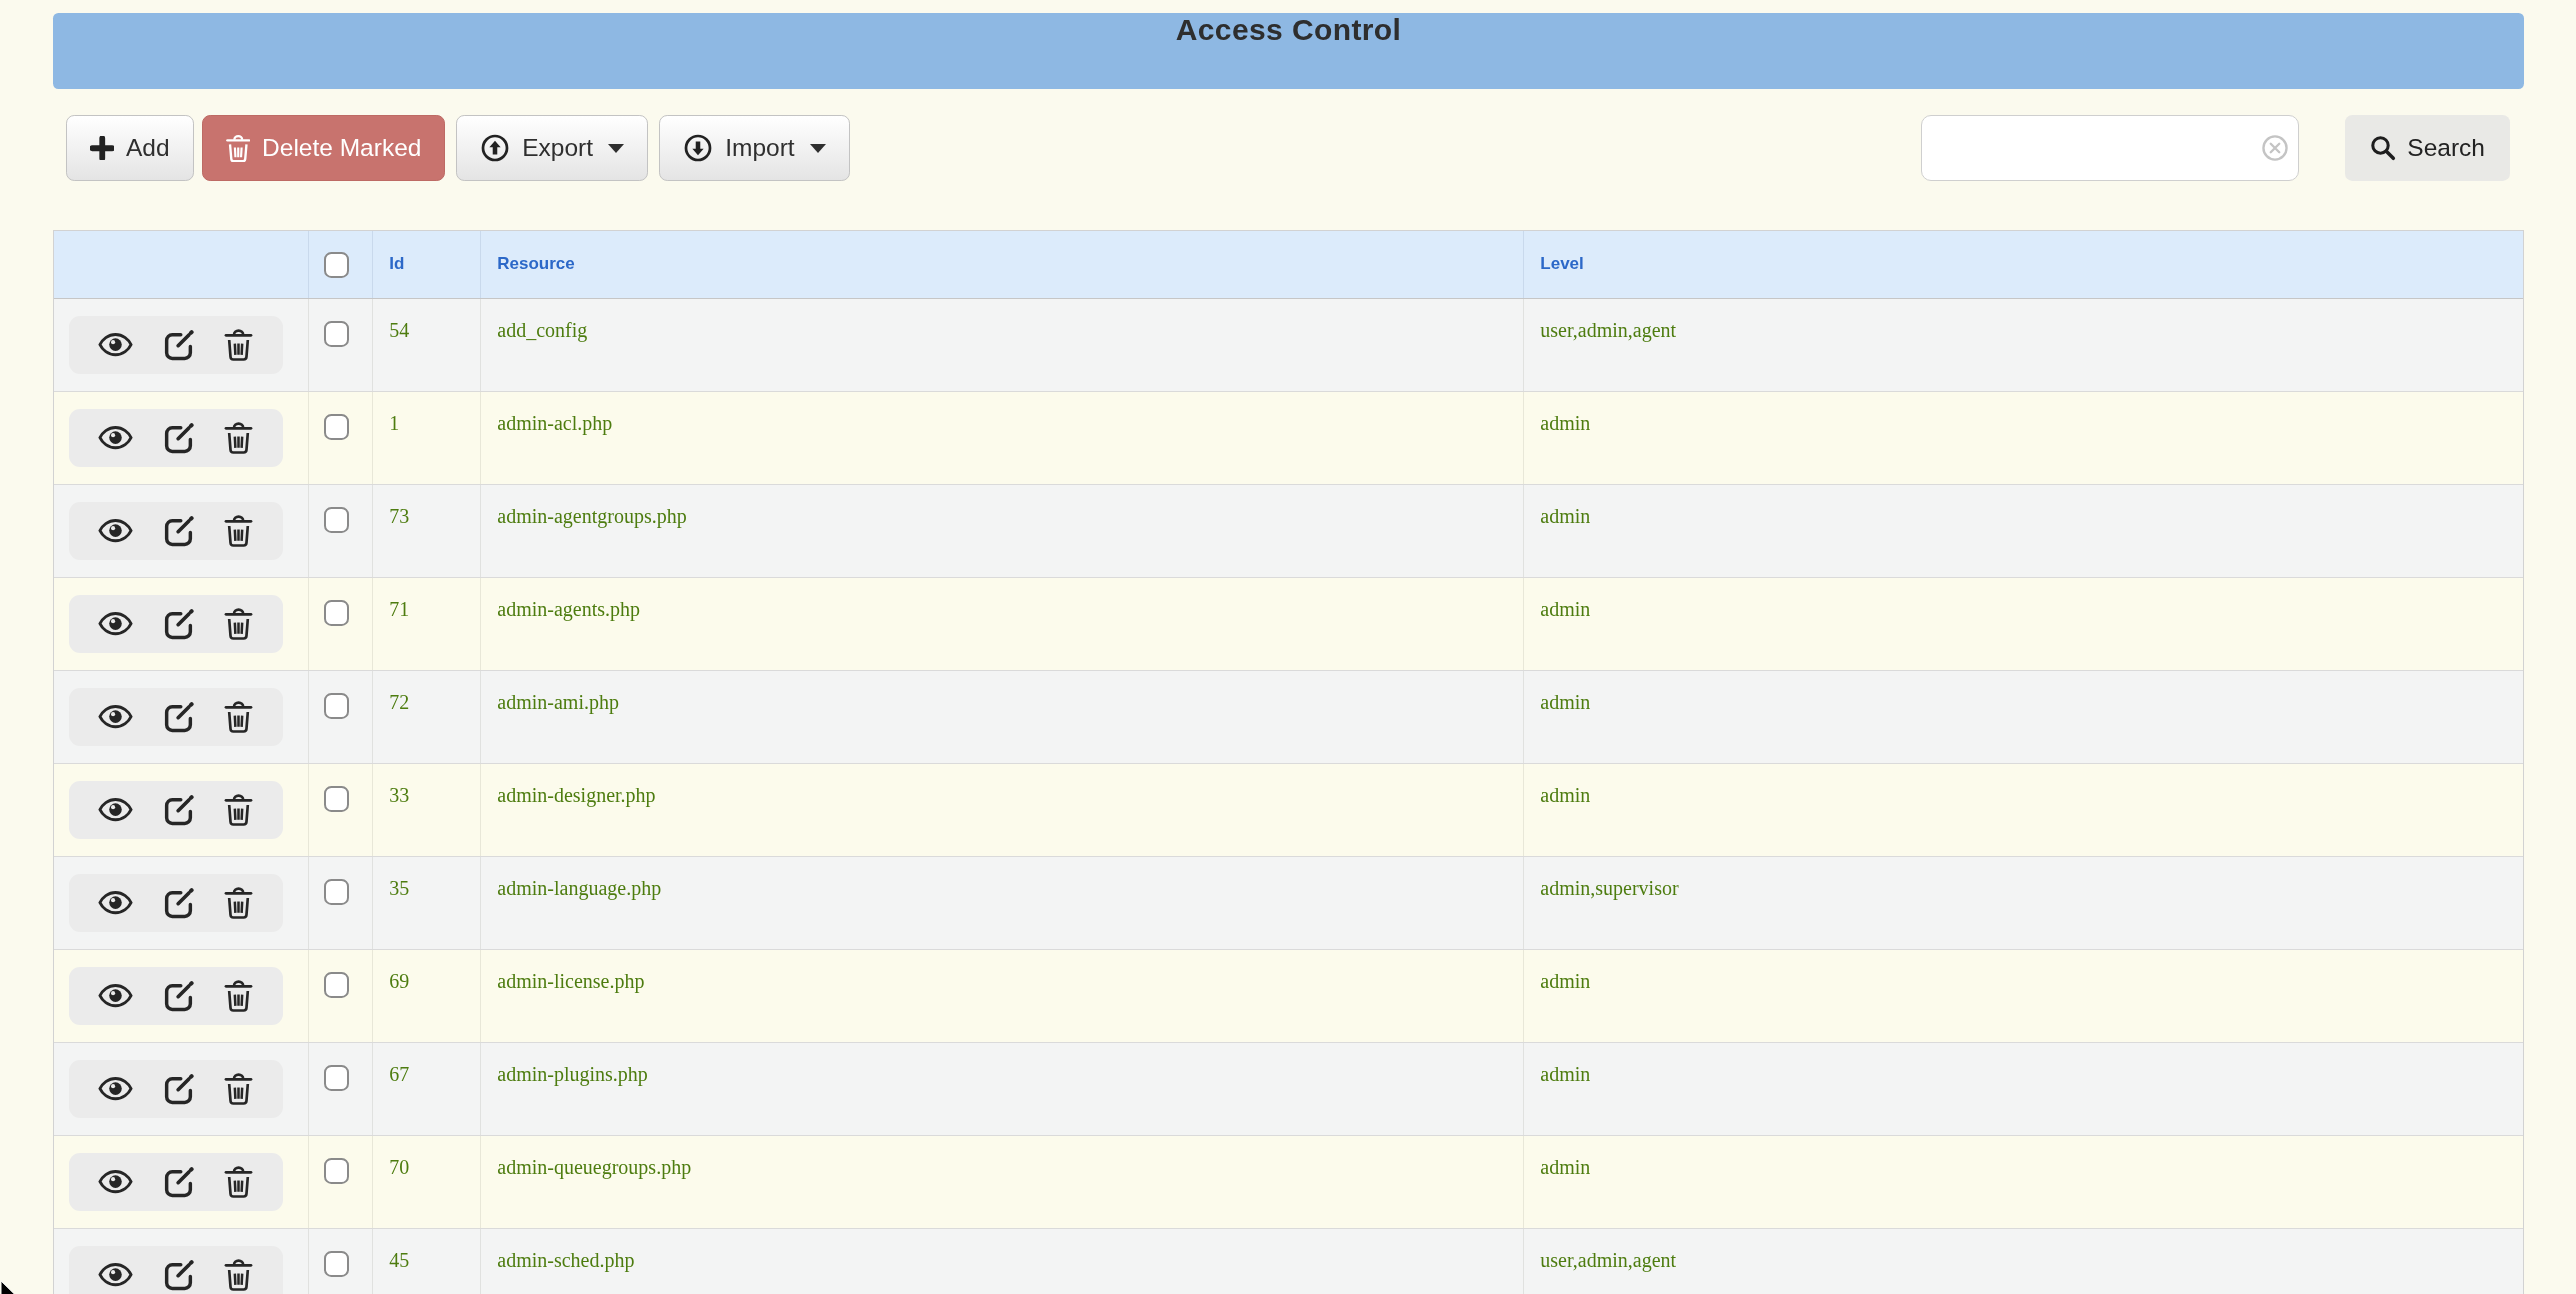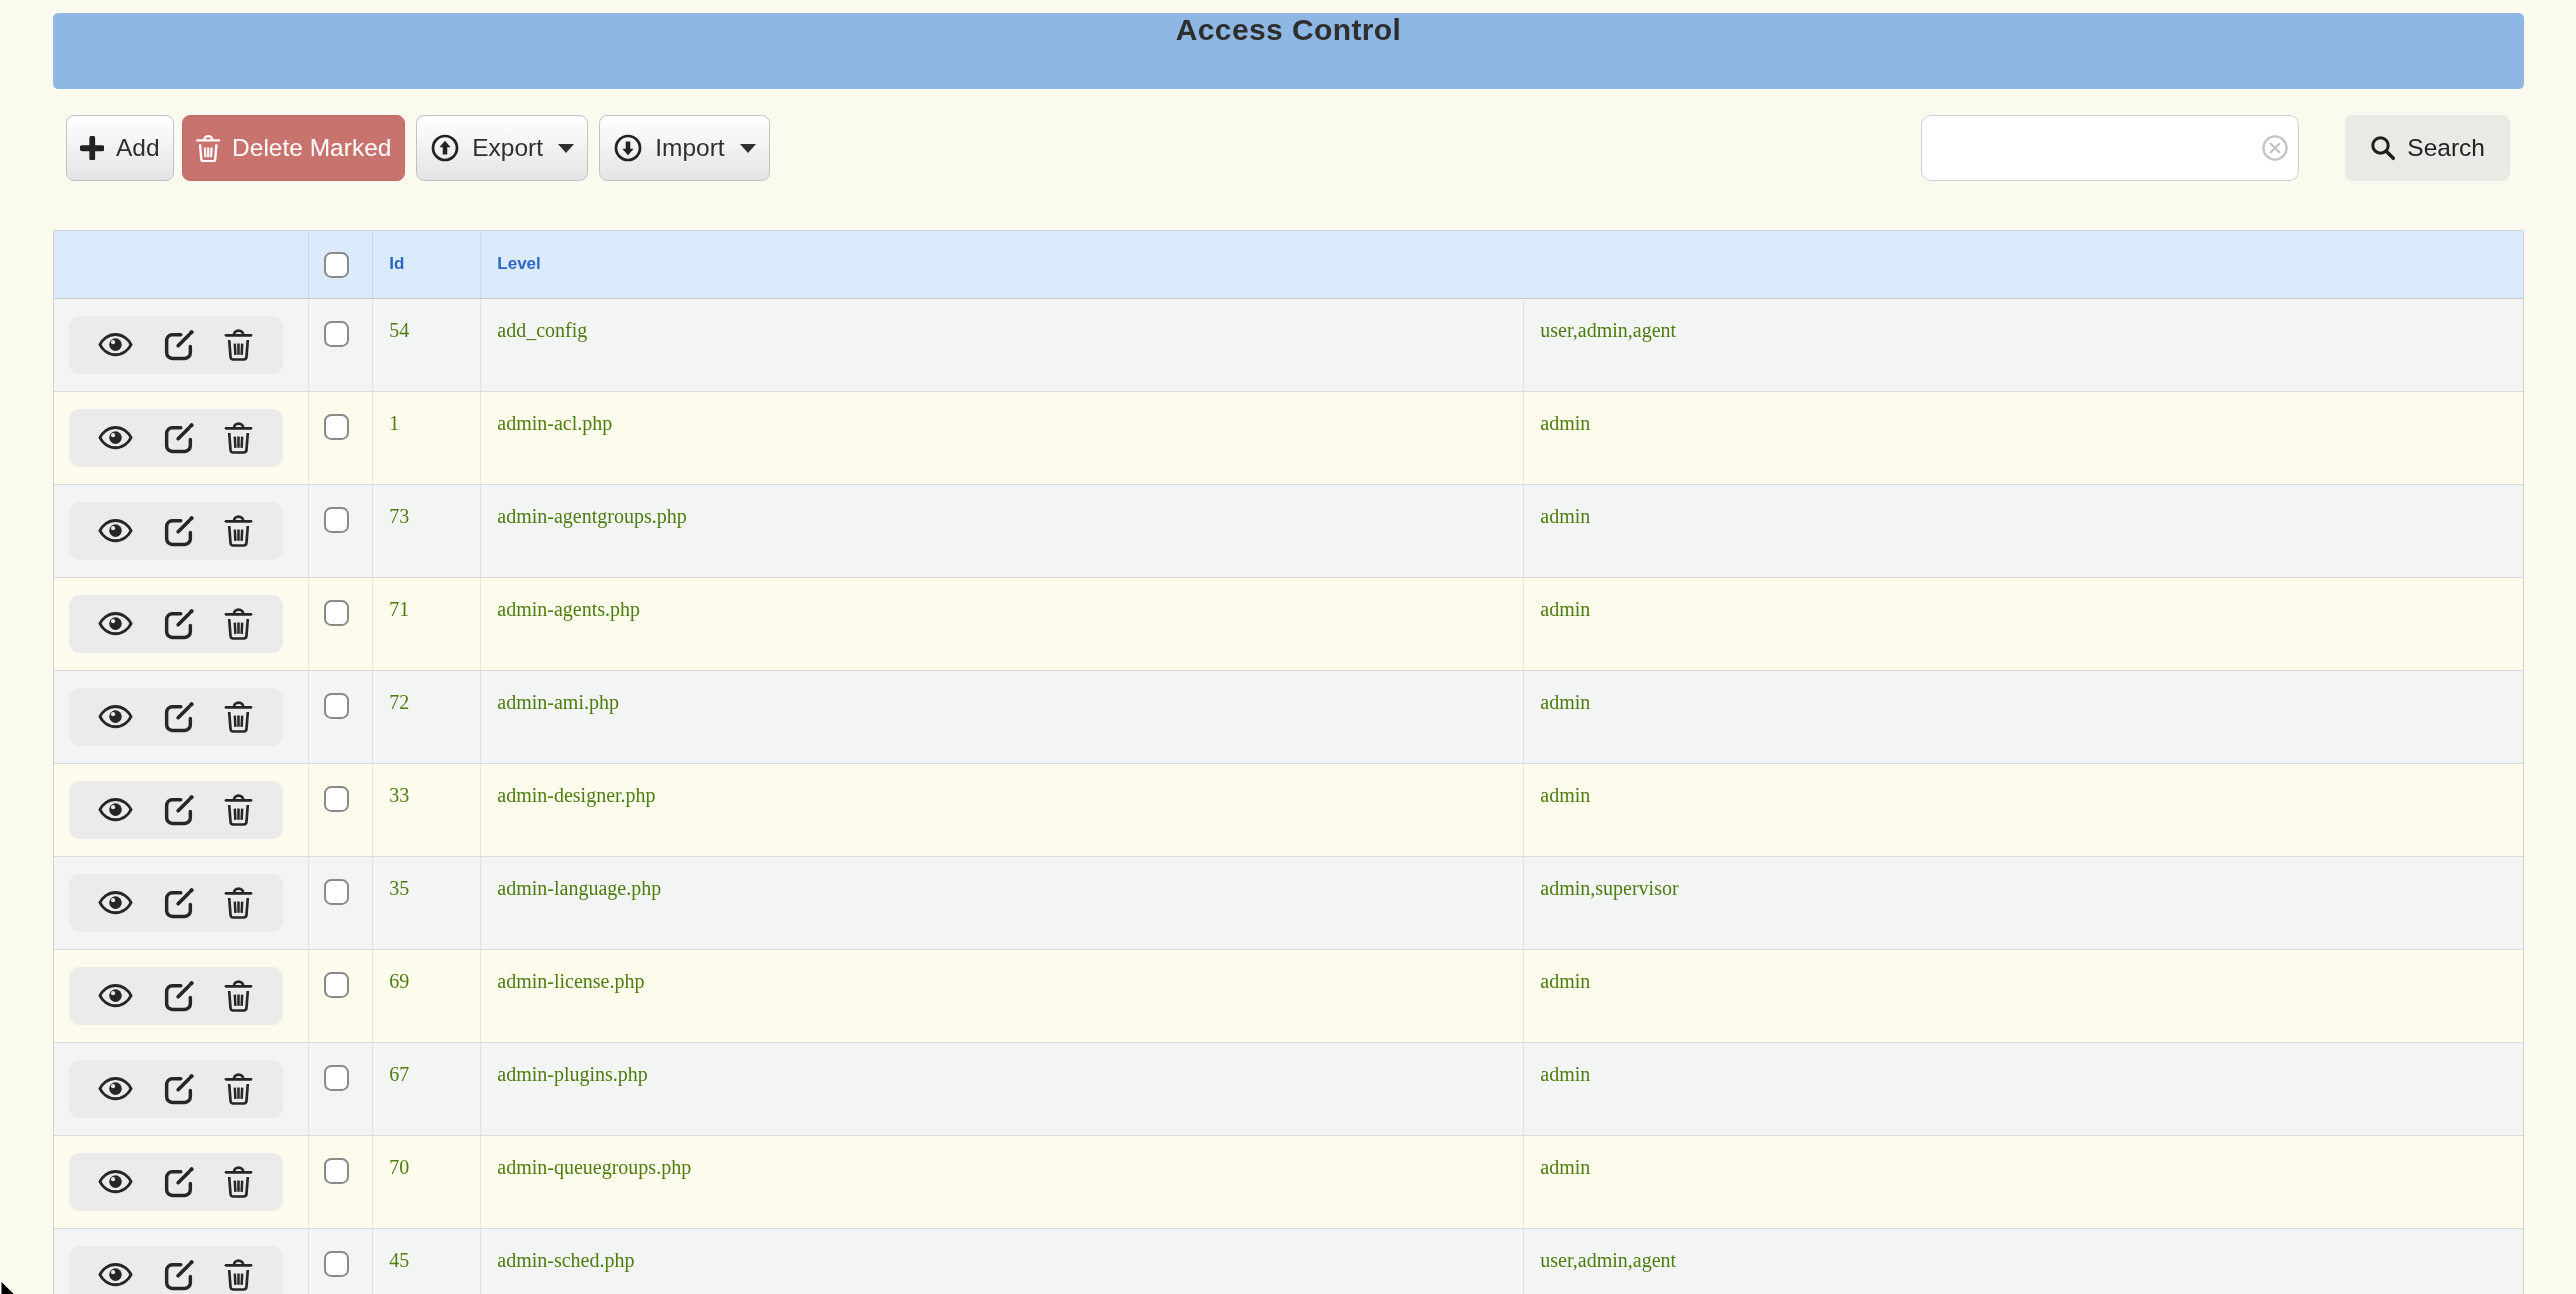--- a/index.html
+++ b/index.html
@@ -17,21 +17,21 @@
   html,body{width:2576px;height:1294px;overflow:hidden;}
   body{font-family:"Liberation Sans","DejaVu Sans",sans-serif;background:var(--page-bg);position:relative;}
 
   
   .titlebar{position:absolute;left:53px;top:12.7px;width:2471px;height:76px;
     background:var(--titlebar-bg);border-radius:5.4px;display:flex;align-items:flex-start;justify-content:center;}
   .titlebar h1{font-size:30px;font-weight:bold;color:var(--titlebar-text);letter-spacing:0.4px;}
 
   
   .toolbar{position:absolute;left:53px;top:115px;width:2471px;height:66px;display:flex;align-items:stretch;}
-  .btn{display:inline-flex;align-items:center;gap:11.8px;height:66px;padding:0 13px;
+  .btn{display:inline-flex;align-items:center;gap:11.8px;height:66px;padding:0 23px;
     border:1.8px solid #c3c3c3;border-radius:8.2px;font-size:24.5px;color:#2f2f2f;
     background:linear-gradient(#ffffff,#e4e4e4);cursor:pointer;white-space:nowrap;}
   .btn-add{margin-left:12.7px;}
   .btn-delete{margin-left:8.2px;background:var(--delete-bg);border-color:#bd6a64;color:#fff;}
   .btn-export,.btn-import{margin-left:11px;}
   .caret{width:0;height:0;border-left:8.2px solid transparent;border-right:8.2px solid transparent;
     border-top:9px solid #2f2f2f;margin-left:3.6px;}
   .tb-spacer{flex:1;}
   .search-wrap{position:relative;width:378px;height:66px;margin-right:9px;}
   .search-wrap input{width:100%;height:100%;border:1.8px solid #cfcfcf;border-radius:10px;
@@ -149,20 +149,23 @@
 
 <div class="grid">
   <div class="grid-header">
     <div class="cell c-actions"></div>
     <div class="cell c-check">
       <span class="checkbox"></span>
     </div>
     <div class="cell c-id">
       <span class="hlabel">Id</span>
     </div>
+    <div class="cell c-resource">
+      <span class="hlabel">Resource</span>
+    </div>
     <div class="cell c-level">
       <span class="hlabel">Level</span>
     </div>
   </div>
   <div class="grid-body">
   <div class="row">
     <div class="cell c-actions">
       <div class="actions-group">
         <span class="action">
           <span class="action">

